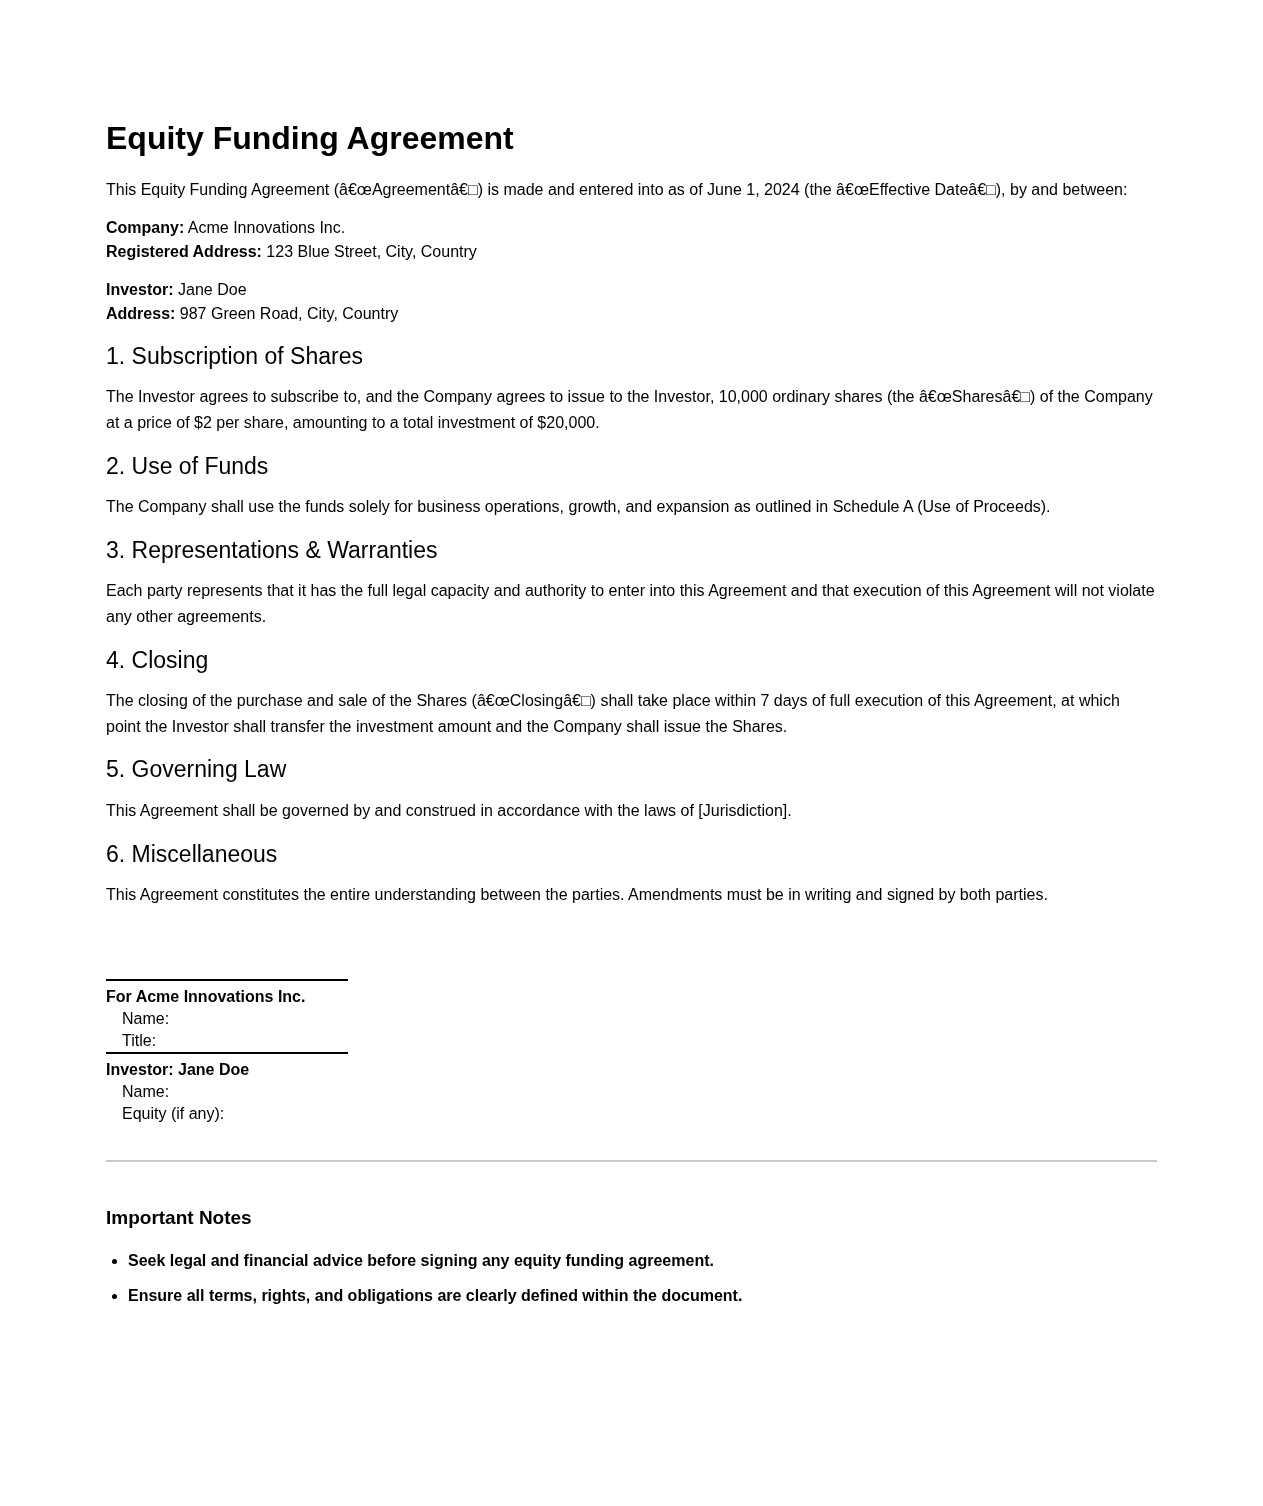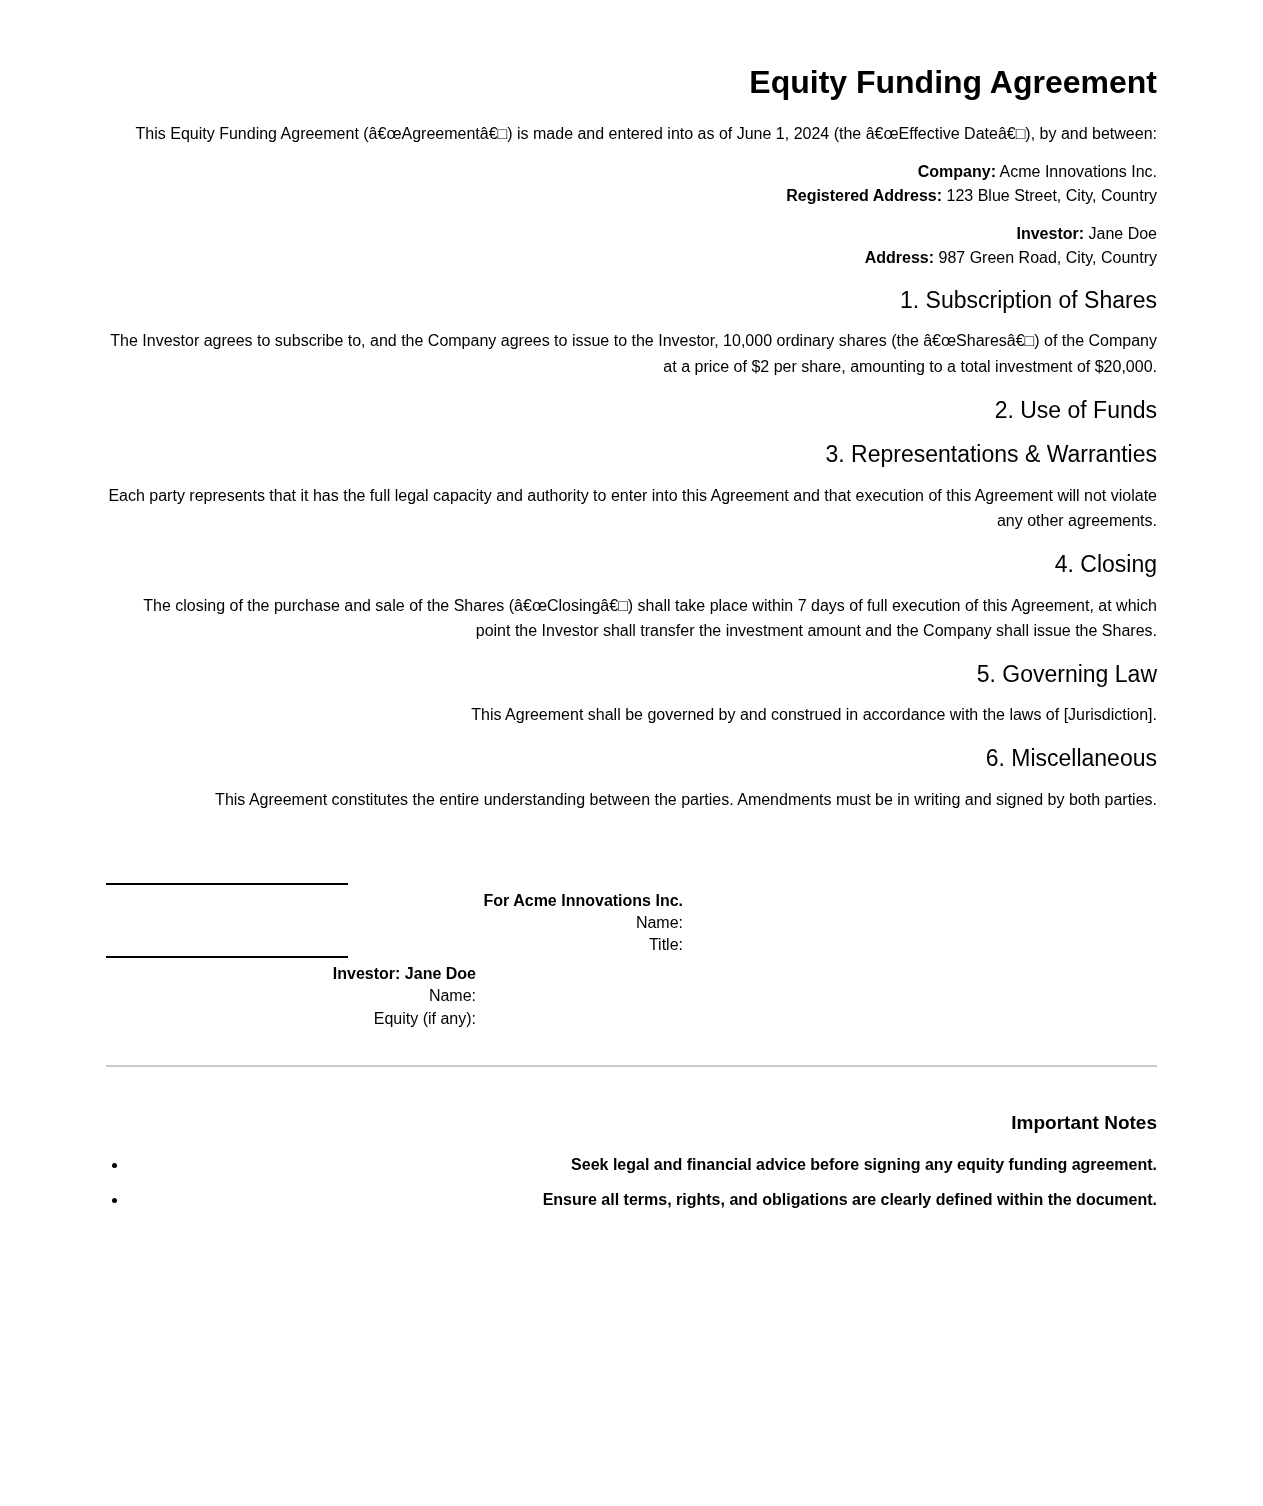--- a/index.html
+++ b/index.html
@@ -7,22 +7,21 @@
   body {
     width: 1263px;
     height: 1506px;
     background: #ffffff;
     color: #000000;
     font-family: "Liberation Sans", sans-serif;
     font-size: 16px;
     overflow: hidden;
   }
   .page {
-    padding: 64px 106px 0 106px;
-    text-align: right;
+    padding: 120px 106px 0 106px;
   }
   h1.doc-title {
     font-size: 32px;
     line-height: 1.15;
     font-weight: bold;
     margin: 0 0 21px 0;
   }
   p.intro, p.party {
     margin: 0 0 14px 0;
     line-height: 1.5;
@@ -47,21 +46,21 @@
   .sig-line {
     width: 242px;
     border-top: 2px solid #000000;
     height: 0;
     margin-bottom: 5px;
   }
   .sig-title {
     font-weight: bold;
     line-height: 1.38;
   }
-  .sig-field { line-height: 1.38; }
+  .sig-field { line-height: 1.38; margin-left: 16px; }
   hr.divider {
     border: none;
     border-top: 2px solid #c9c9c9;
     margin: 35px 0 0 0;
   }
   h3.notes-heading {
     font-size: 19px;
     line-height: 1.2;
     font-weight: bold;
     margin: 45px 0 18px 0;
@@ -98,20 +97,21 @@
     <span>Jane Doe</span>
     <br>
     <strong>Address:</strong>
     <span>987 Green Road, City, Country</span>
   </p>
 
   <h2 class="sec-heading">1. Subscription of Shares</h2>
   <p class="sec-body">The Investor agrees to subscribe to, and the Company agrees to issue to the Investor, 10,000 ordinary shares (the â€œSharesâ€□) of the Company at a price of $2 per share, amounting to a total investment of $20,000.</p>
 
   <h2 class="sec-heading">2. Use of Funds</h2>
+  <p class="sec-body">The Company shall use the funds solely for business operations, growth, and expansion as outlined in Schedule A (Use of Proceeds).</p>
 
   <h2 class="sec-heading">3. Representations &amp; Warranties</h2>
   <p class="sec-body">Each party represents that it has the full legal capacity and authority to enter into this Agreement and that execution of this Agreement will not violate any other agreements.</p>
 
   <h2 class="sec-heading">4. Closing</h2>
   <p class="sec-body">The closing of the purchase and sale of the Shares (â€œClosingâ€□) shall take place within 7 days of full execution of this Agreement, at which point the Investor shall transfer the investment amount and the Company shall issue the Shares.</p>
 
   <h2 class="sec-heading">5. Governing Law</h2>
   <p class="sec-body">This Agreement shall be governed by and construed in accordance with the laws of [Jurisdiction].</p>
 

